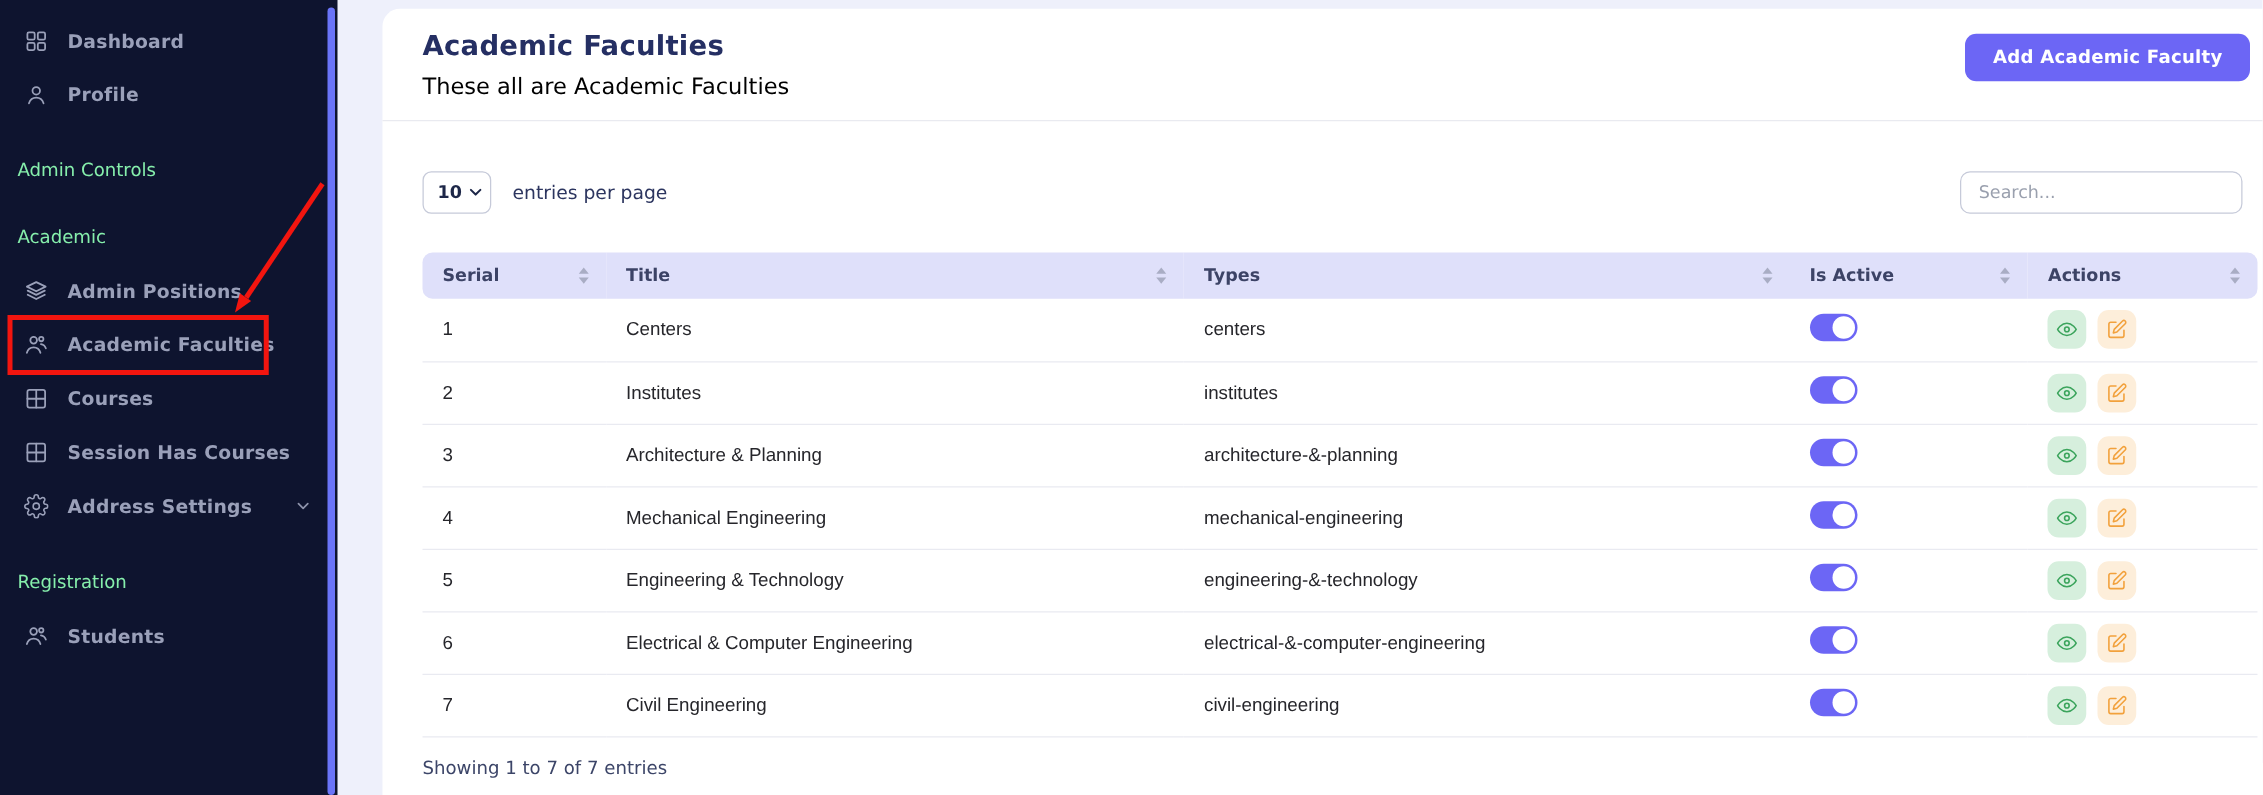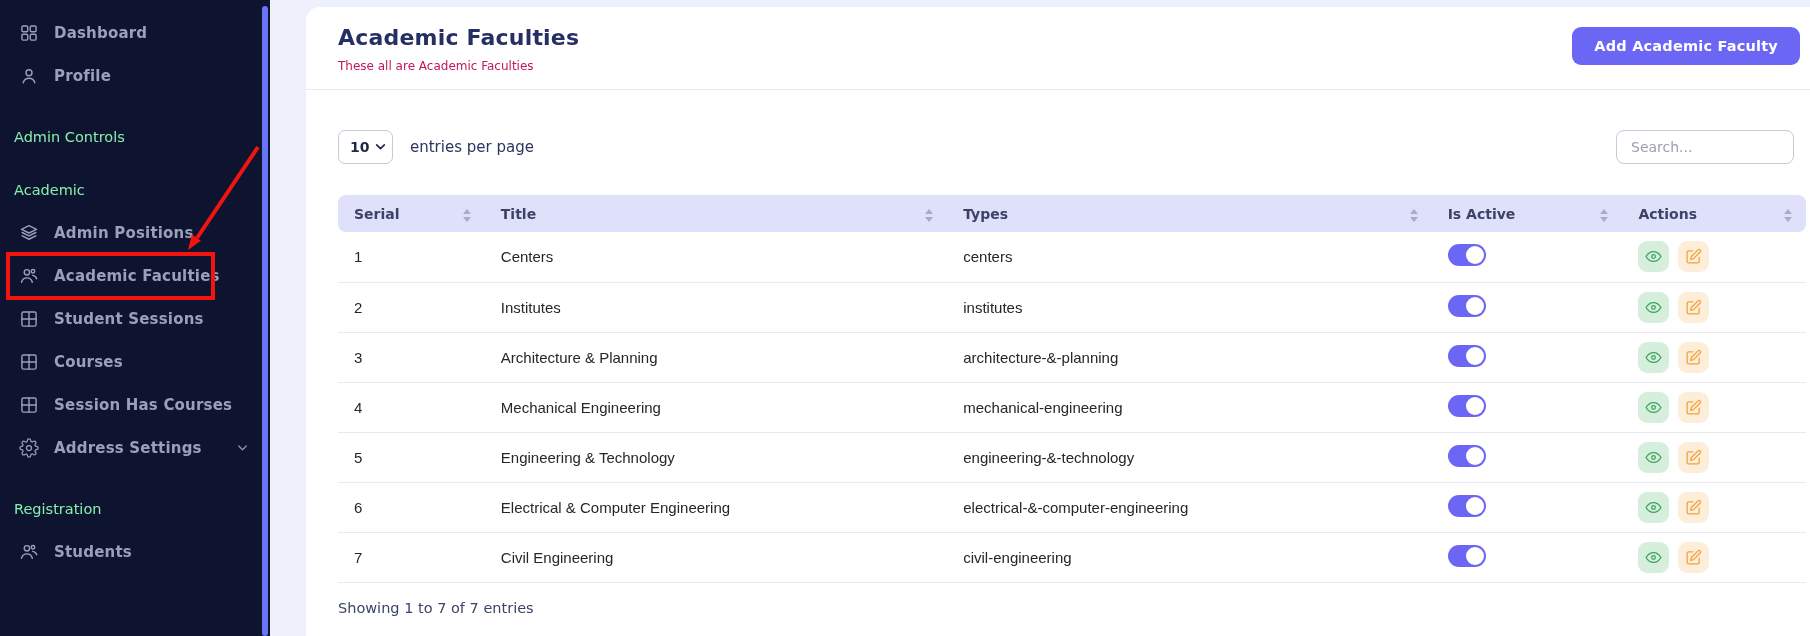--- a/index.html
+++ b/index.html
@@ -37,21 +37,21 @@
   .main { position:absolute; left:270px; top:0; width:1540px; height:636px; }
   .card {
     position:absolute; left:36px; top:7px; width:1532px; height:720px;
     background:#ffffff; border-radius:14px;
   }
   .card-head {
     display:flex; justify-content:space-between; align-items:flex-start;
     padding:16px 32px 16px; border-bottom:1px solid #e9eaf0;
   }
   .page-title { font-size:22px; font-weight:700; color:#252f63; letter-spacing:.2px; line-height:30px; }
-  .page-subtitle { margin-top:6px; font-size:12px; color:#be185d; }
+  .page-subtitle { margin-top:6px; font-size:18px; color:#000000; }
   .add-btn {
     height:38px; margin:4px 6px 0 0; background:#6c66f5; color:#fff; border:none;
     border-radius:9px; padding:4px 22px; font-size:14.5px; font-weight:700;
     font-family:inherit; cursor:pointer; letter-spacing:.2px;
   }
   .card-body { padding:40px 32px 0; }
 
   
   .controls { display:flex; align-items:center; justify-content:space-between; }
   .left-controls { display:flex; align-items:center; gap:17px; }
@@ -59,34 +59,34 @@
   .select-wrap select {
     width:100%; height:100%; appearance:none; -webkit-appearance:none;
     border:1px solid #c6cad9; border-radius:7px; padding:0 18px 0 11px;
     font-family:"DejaVu Sans", sans-serif; font-size:14px; font-weight:600;
     color:#1d2748; background:#fff; cursor:pointer;
   }
   .sel-chev { position:absolute; right:6px; top:10px; pointer-events:none; color:#1d2748; display:flex; }
   .sel-chev svg { width:13px; height:13px; }
   .entries-label { font-size:15px; color:#2c355f; }
   .search-input {
-    width:178px; height:34px; margin-right:12px; border:1px solid #c6cad9;
+    width:226px; height:34px; margin-right:12px; border:1px solid #c6cad9;
     border-radius:8px; padding:0 14px; font-family:"DejaVu Sans", sans-serif;
     font-size:14px; color:#333; outline:none;
   }
   .search-input::placeholder { color:#9aa0ae; }
 
   
   .table-wrap { margin-top:31px; }
   table { width:100%; border-collapse:collapse; }
   thead th { background:#dfe0fa; height:37px; padding:0; }
   thead th:first-child { border-radius:8px 0 0 8px; }
   thead th:last-child  { border-radius:0 8px 8px 0; }
   .th-in {
-    display:flex; align-items:flex-end; justify-content:space-between;
+    display:flex; align-items:center; justify-content:space-between;
     padding:0 14px 0 16px; color:#3c4366; font-size:14px; font-weight:600; text-align:left;
   }
   .sort { display:flex; flex-direction:column; align-items:center; gap:3px; cursor:pointer; }
   .sort i { display:block; width:0; height:0; border-left:4px solid transparent; border-right:4px solid transparent; }
   .sort .up { border-bottom:5px solid #a9adc4; }
   .sort .dn { border-top:5px solid #a9adc4; }
   tbody td {
     height:50px; border-bottom:1px solid #e9eaf1; padding:0 16px;
     font-family:"Liberation Sans", sans-serif; font-size:15px; color:#26262b;
   }
@@ -149,29 +149,20 @@
       <div class="side-item">
     <span class="icon">
           <svg viewBox="0 0 24 24" fill="none" stroke="currentColor" stroke-width="1.7" stroke-linecap="round" stroke-linejoin="round">
             <circle cx="9.5" cy="7.5" r="3.2"></circle>
             <path d="M3 19.5c.9-3.6 3.5-5.3 6.5-5.3s5.6 1.7 6.5 5.3"></path>
             <circle cx="16.8" cy="6.3" r="2.1"></circle>
             <path d="M16.5 11.2c2.3.3 3.9 1.6 4.7 4"></path>
           </svg>
         </span>
     <span class="lbl">Academic Faculties</span>
-  </div>
-      <div class="side-item">
-    <span class="icon">
-          <svg viewBox="0 0 24 24" fill="none" stroke="currentColor" stroke-width="1.7" stroke-linecap="round" stroke-linejoin="round">
-            <rect x="3.5" y="3.5" width="17" height="17" rx="2"></rect>
-            <path d="M12 3.5v17M3.5 12h17"></path>
-          </svg>
-        </span>
-    <span class="lbl">Student Sessions</span>
   </div>
       <div class="side-item">
     <span class="icon">
           <svg viewBox="0 0 24 24" fill="none" stroke="currentColor" stroke-width="1.7" stroke-linecap="round" stroke-linejoin="round">
             <rect x="3.5" y="3.5" width="17" height="17" rx="2"></rect>
             <path d="M12 3.5v17M3.5 12h17"></path>
           </svg>
         </span>
     <span class="lbl">Courses</span>
   </div>

